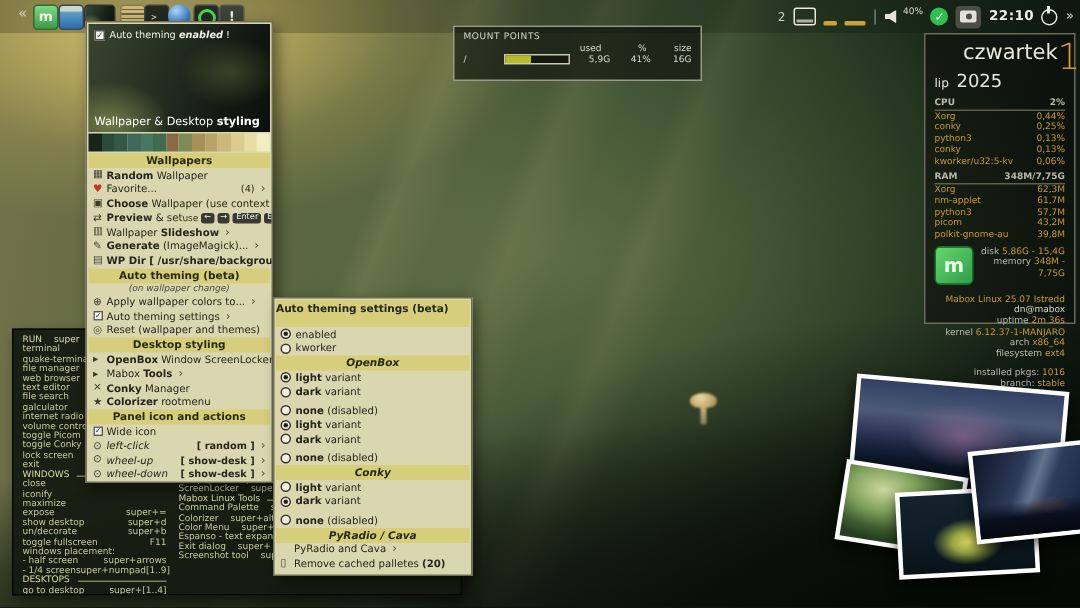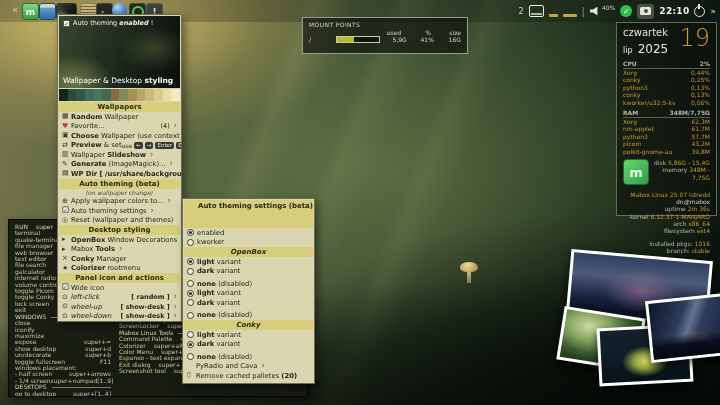--- a/index.html
+++ b/index.html
@@ -67,21 +67,21 @@
   .mrow .mnt{width:30px;}
   .bar{width:46px;height:5px;border:1px solid #c8c8b0;background:rgba(0,0,0,.4);}
   .bar i{display:block;height:100%;background:#b8bb26;}
   .mrow span.v{width:30px;text-align:right;}
   .mrow{justify-content:flex-end;}
   .mrow .mnt{margin-right:auto;}
   
   .sconky{position:absolute;left:616px;top:22px;width:101px;height:194px;box-sizing:border-box;
      background:rgba(10,14,10,.58);border:1px solid #6a6a5a;padding:4px 6px;color:#cfcfbf;}
   .daterow{display:flex;justify-content:space-between;align-items:flex-start;}
-  .wday{font-size:10px;color:#e8e8dc;}
+  .wday{font-size:14px;color:#e8e8dc;margin-left:19px;}
   .mon{font-size:8px;color:#e8e8dc;}
   .yr{font-size:12px;color:#e8e8dc;}
   .bigday{font-size:24px;color:#d79921;font-weight:300;line-height:22px;}
   .schead{display:flex;justify-content:space-between;font-size:6px;color:#b8b8a8;font-weight:bold;margin-top:3px;
      border-bottom:1px solid #5f5f4d;padding-bottom:1px;}
   .procrow{display:flex;justify-content:space-between;font-size:6px;color:#c9992e;line-height:7.4px;}
   .logorow{display:flex;margin-top:4px;align-items:flex-start;}
   .mablogo{width:24px;height:24px;border-radius:4px;background:linear-gradient(135deg,#66d66e,#2f9e48);
      border:1px solid #1e6e30;color:#eaffea;font-weight:bold;font-size:13px;display:flex;align-items:center;justify-content:center;}
   .dlines{flex:1;text-align:right;font-size:6px;line-height:7.4px;}
@@ -113,21 +113,21 @@
      radial-gradient(40% 45% at 78% 45%, rgba(90,105,60,.5), rgba(0,0,0,0) 70%),
      linear-gradient(108deg,#39452f 0%,#222c1f 45%,#121a12 75%,#0a100a 100%);}
   .hdr-check{position:absolute;top:3px;left:4px;display:flex;align-items:center;gap:3px;font-size:6.5px;color:#efefe4;}
   .hdr-title{position:absolute;bottom:3px;left:4px;font-size:7.5px;color:#fff;}
   .cbx{width:7px;height:7px;background:#f6f4e4;border:1px solid #555;font-size:6px;line-height:7px;color:#1a4a8a;
      display:inline-flex;align-items:center;justify-content:center;box-sizing:border-box;}
   .palette{display:flex;height:12px;margin:0 1px 1px 1px;}
   .palette span{flex:1;}
   .m-section{background:#d6ce7a;text-align:center;font-weight:bold;font-size:7px;line-height:10px;height:10px;color:#2a2a10;margin:0 1px;}
   .menu2 .m-section{font-style:italic;}
-  .m-title{background:#d6ce7a;text-align:right;font-weight:bold;font-size:7px;line-height:12px;height:28px;margin:1px 1px 0 1px;}
+  .m-title{background:#d6ce7a;text-align:left;font-weight:bold;font-size:7px;line-height:12px;height:18px;margin:1px 1px 0 1px;}
   .m-subtext{text-align:center;font-style:italic;font-size:6px;line-height:8px;height:8px;color:#4a4a34;}
   .m-item{display:flex;align-items:center;height:9.5px;padding:0 4px;font-size:6.8px;white-space:nowrap;overflow:hidden;}
   .menu2 .m-item{height:9.5px;}
   .m-item.gap{margin-top:3px;}
   .m-icon{width:9px;flex:0 0 9px;font-size:7px;line-height:9px;color:#3a3a2a;text-align:left;}
   .m-icon.heart{color:#c0392b;}
   .m-icon .cbx{transform:scale(.9);}
   .radio{width:7px;height:7px;border:1px solid #3a3a2a;border-radius:50%;background:#f4f2e0;
      flex:0 0 7px;margin-right:3px;position:relative;box-sizing:border-box;}
   .radio.on::after{content:"";position:absolute;left:1px;top:1px;right:1px;bottom:1px;border-radius:50%;background:#222;}
@@ -506,21 +506,21 @@
           <span class="m-label"><span>Auto theming settings</span></span>
           <span class="m-arrow">›</span>
         </div>
         <div class="m-item">
           <span class="m-icon">◎</span>
           <span class="m-label"><span>Reset (wallpaper and themes)</span></span>
         </div>
         <div class="m-section">Desktop styling</div>
         <div class="m-item">
           <span class="m-icon">▸</span>
-          <span class="m-label"><b>OpenBox</b><span> Window Decorations</span></span>
+          <span class="m-label"><b>OpenBox</b><span> Window ScreenLocker</span></span>
         </div>
         <div class="m-item">
           <span class="m-icon">▸</span>
           <span class="m-label"><span>Mabox </span><b>Tools</b></span>
           <span class="m-arrow">›</span>
         </div>
         <div class="m-item">
           <span class="m-icon">×</span>
           <span class="m-label"><b>Conky</b><span> Manager</span></span>
         </div>
@@ -596,20 +596,21 @@
           <span class="m-label"><b>light</b><span> variant</span></span>
         </div>
         <div class="m-item">
           <span class="radio on"></span>
           <span class="m-label"><b>dark</b><span> variant</span></span>
         </div>
         <div class="m-item gap">
           <span class="radio"></span>
           <span class="m-label"><b>none</b><span> (disabled)</span></span>
         </div>
+        <div class="m-section">PyRadio / Cava</div>
         <div class="m-item">
           <span class="m-icon"></span>
           <span class="m-label"><span>PyRadio and Cava</span></span>
           <span class="m-arrow">›</span>
         </div>
         <div class="m-item">
           <span class="m-icon">▯</span>
           <span class="m-label"><span>Remove cached palletes </span><b>(20)</b></span>
         </div>
       </div>

